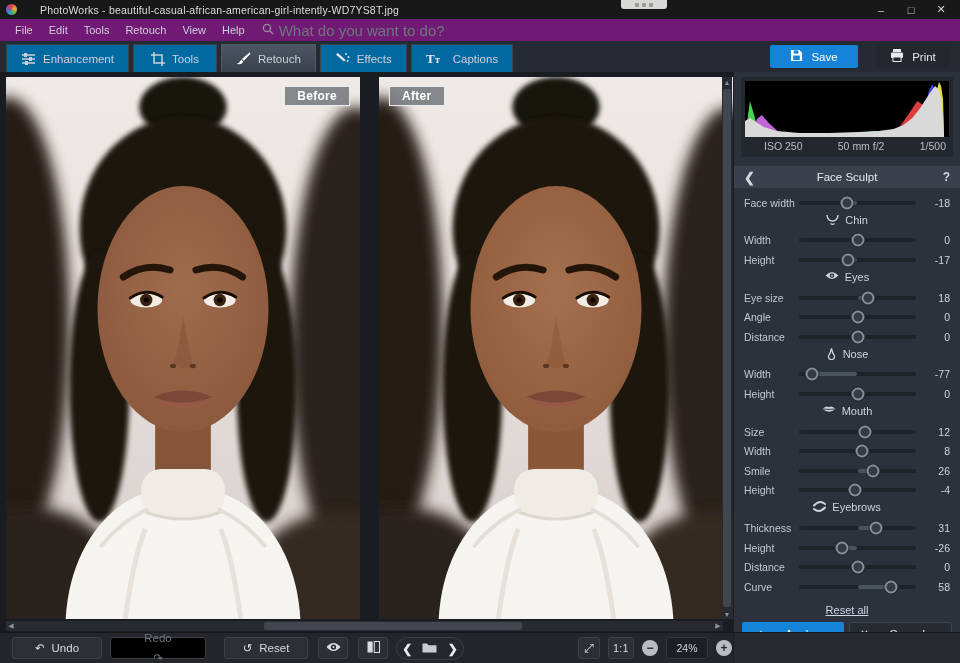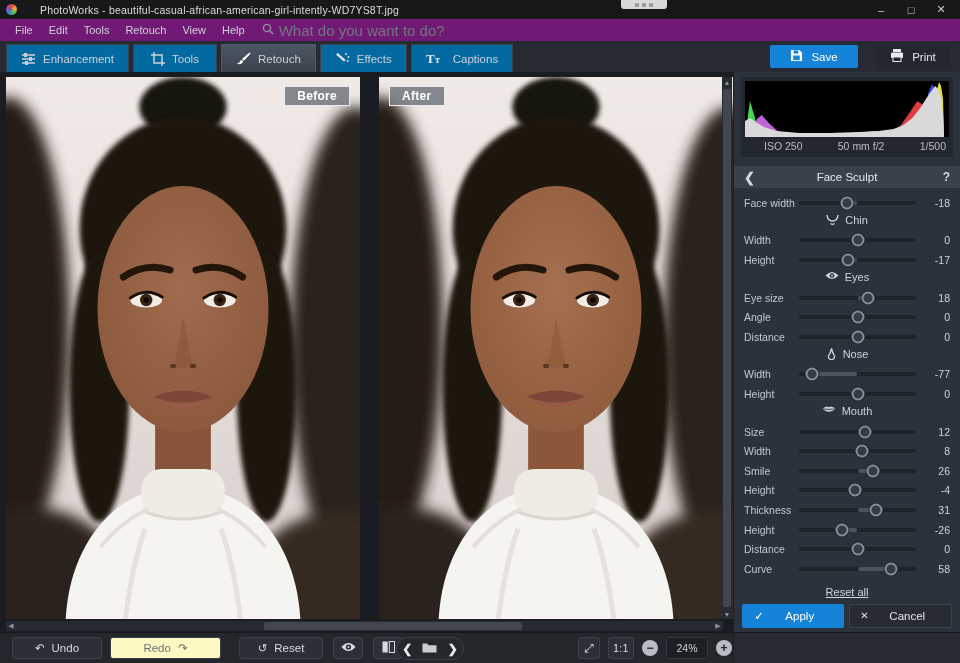--- a/index.html
+++ b/index.html
@@ -77,21 +77,21 @@
   .btn-apply .tx { flex:1; text-align:center; margin-right:20px; }
   .btn-cancel { flex:1; height:24px; background:#272c33; border:1px solid #3d434b; color:#e1e4e9; display:flex; align-items:center; border-radius:2px; font-size:11.5px; }
   .btn-cancel .ic { width:30px; text-align:center; font-size:10px; }
   .btn-cancel .tx { flex:1; text-align:center; margin-right:16px; }
   .panel-rest { flex:0 0 12px; }
 
   
   .statusbar { height:31px; background:#23262b; border-top:1px solid #15171a; position:relative; display:flex; align-items:center; flex:0 0 auto; }
   .sb-btn { height:22px; background:#2b2f36; border:1px solid #3b4047; border-radius:3px; display:flex; align-items:center; justify-content:center; gap:7px; color:#d8dbe0; font-size:11.5px; }
   .sb-undo { width:90px; margin-left:12px; }
-  .sb-redo { width:111px; margin-left:8px; color:#6d727a; background:#fef9c3; }
+  .sb-redo { width:96px; margin-left:8px; color:#6d727a; background:#000000;flex-direction:column; }
   .sb-reset { width:84px; margin-left:18px; }
   .sb-ico { width:30px; margin-left:10px; }
   .sb-nav { position:absolute; left:396px; top:4px; height:23px; width:68px; border:1px solid #3b4047; border-radius:12px; display:flex; align-items:center; justify-content:space-around; background:#24282d; }
   .sb-nav .navarr { color:#e8eaee; font-size:12px; font-weight:bold; }
   .zoom-cluster { position:absolute; right:228px; top:4px; display:flex; align-items:center; gap:8px; }
   .zbox { width:22px; height:22px; border:1px solid #3b4047; border-radius:3px; background:#2b2f36; display:flex; align-items:center; justify-content:center; color:#dde0e4; font-size:12px; }
   .z11 { width:26px; font-size:10px; letter-spacing:.5px; }
   .zcircle { width:16px; height:16px; border-radius:50%; background:#b9bdc3; color:#23262b; display:flex; align-items:center; justify-content:center; font-size:12px; font-weight:bold; line-height:0; }
   .zreadout { width:42px; height:22px; background:#1c1f24; border:1px solid #33383f; border-radius:3px; display:flex; align-items:center; justify-content:center; color:#cfd3d8; font-size:10.5px; }
   .sb-panelzone { position:absolute; right:0; top:0; bottom:0; width:227px; background:#262a31; border-left:1px solid #1a1d22; }
@@ -490,20 +490,29 @@
             <span class="val">26</span>
           </div>
           <div class="srow">
             <span class="lbl">Height</span>
             <div class="track">
               <div class="fill" style="left: 48%; width: 2%;"></div>
               <div class="handle" style="left: 48%;"></div>
             </div>
             <span class="val">-4</span>
           </div>
+          <div class="grp-header">
+            <span class="gicon">
+              <svg width="13" height="11" viewBox="0 0 13 11">
+                <path d="M1,4.5 Q6.5,-1.5 12,3" fill="none" stroke="#ced3da" stroke-width="2" stroke-linecap="round"></path>
+                <path d="M12,6.5 Q6.5,12.5 1,8" fill="none" stroke="#ced3da" stroke-width="2" stroke-linecap="round"></path>
+              </svg>
+            </span>
+            <span>Eyebrows</span>
+          </div>
           <div class="srow">
             <span class="lbl">Thickness</span>
             <div class="track">
               <div class="fill" style="left: 50%; width: 15.5%;"></div>
               <div class="handle" style="left: 65.5%;"></div>
             </div>
             <span class="val">31</span>
           </div>
           <div class="srow">
             <span class="lbl">Height</span>

